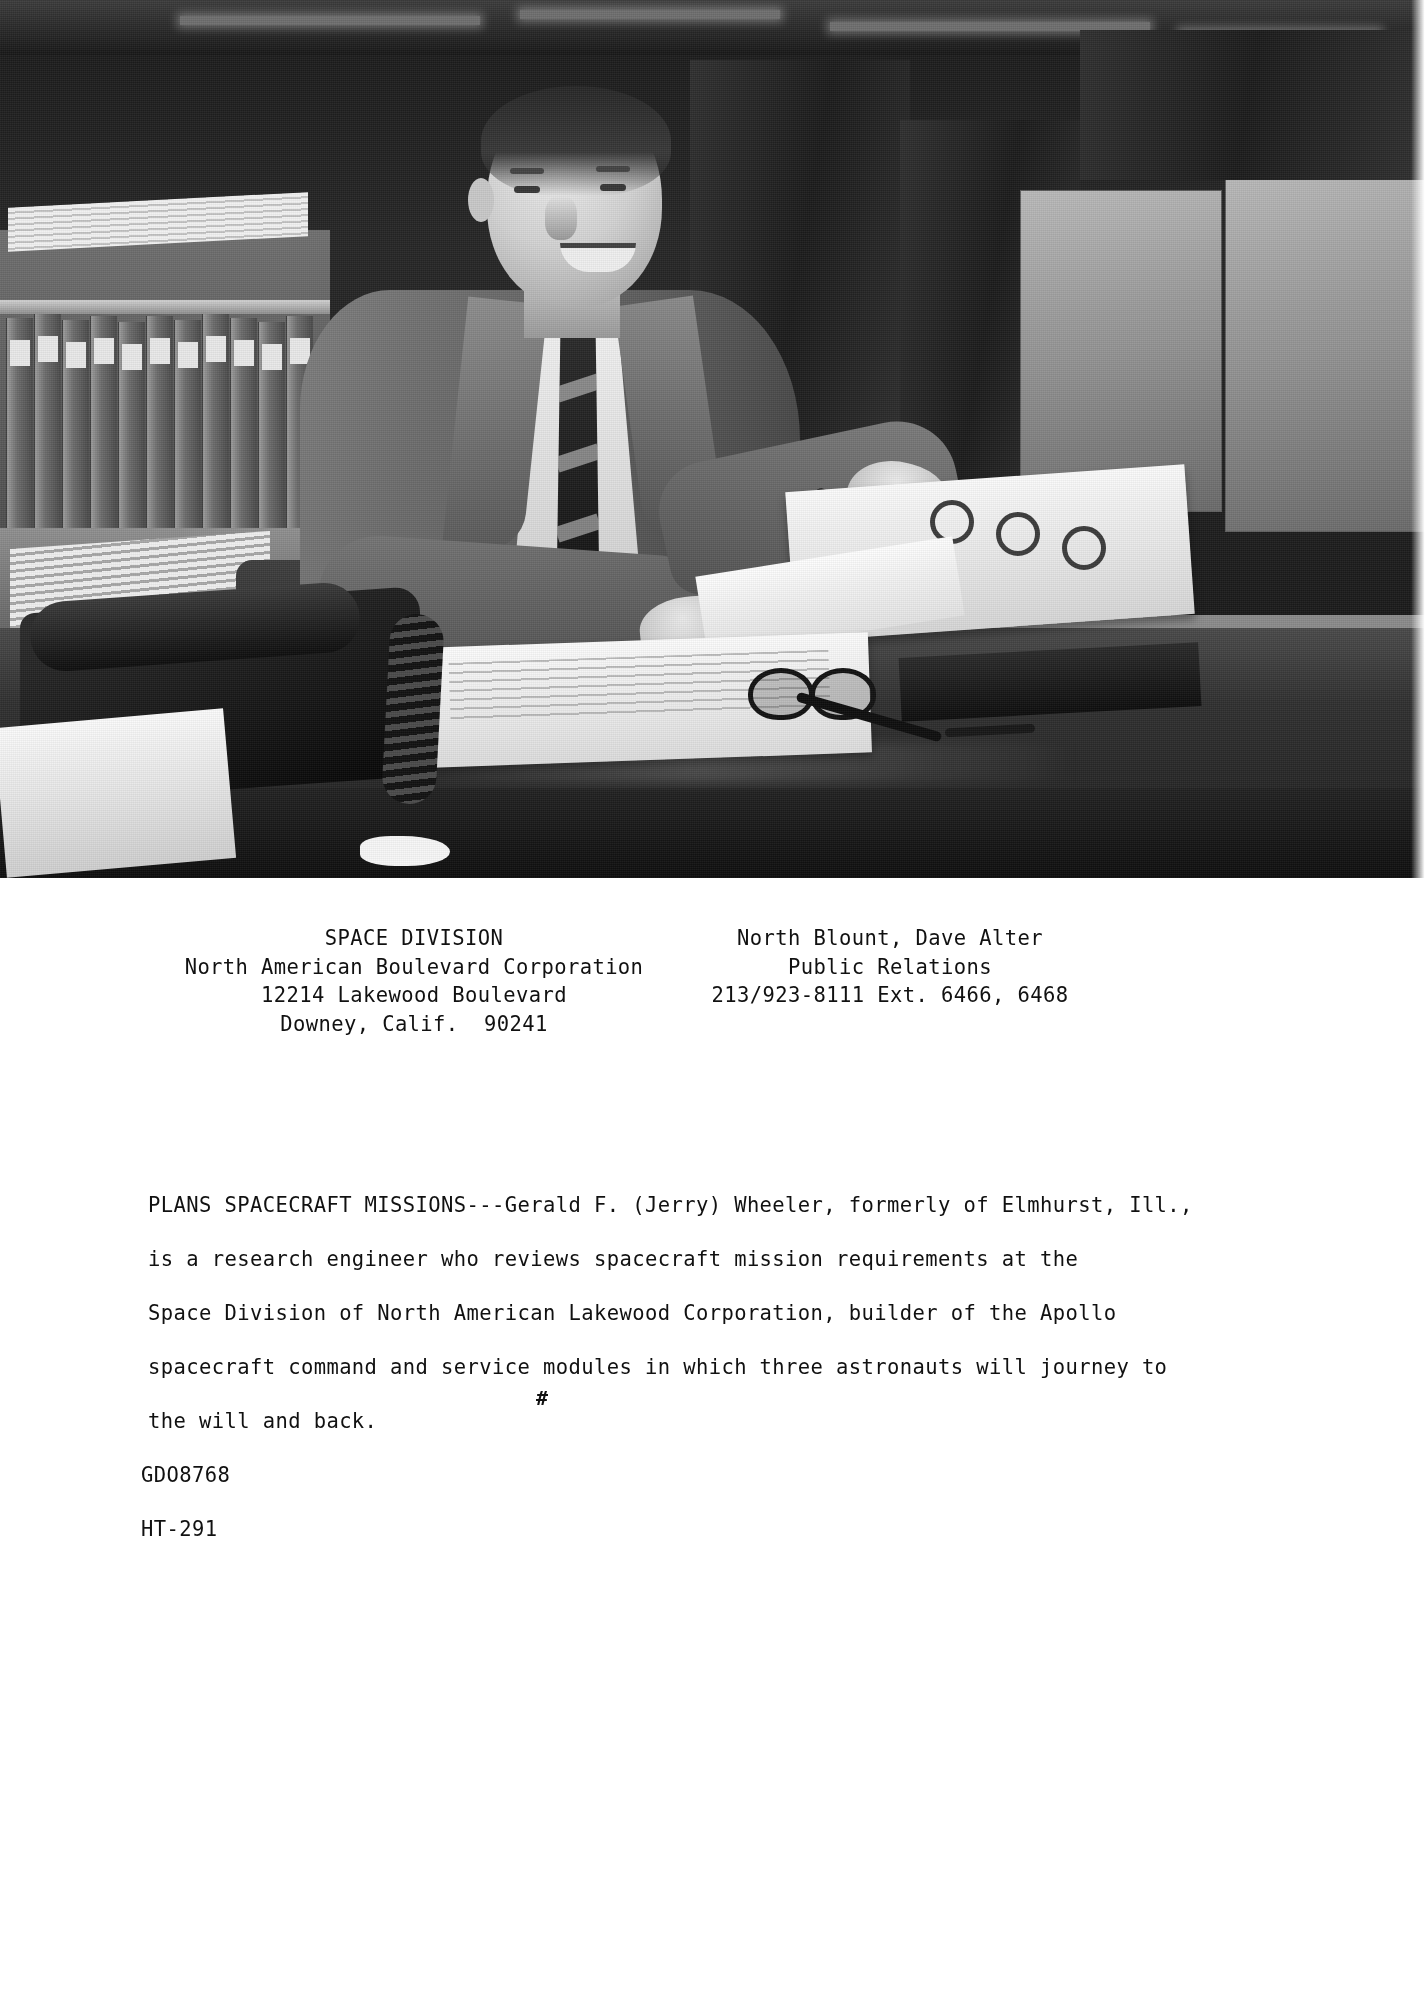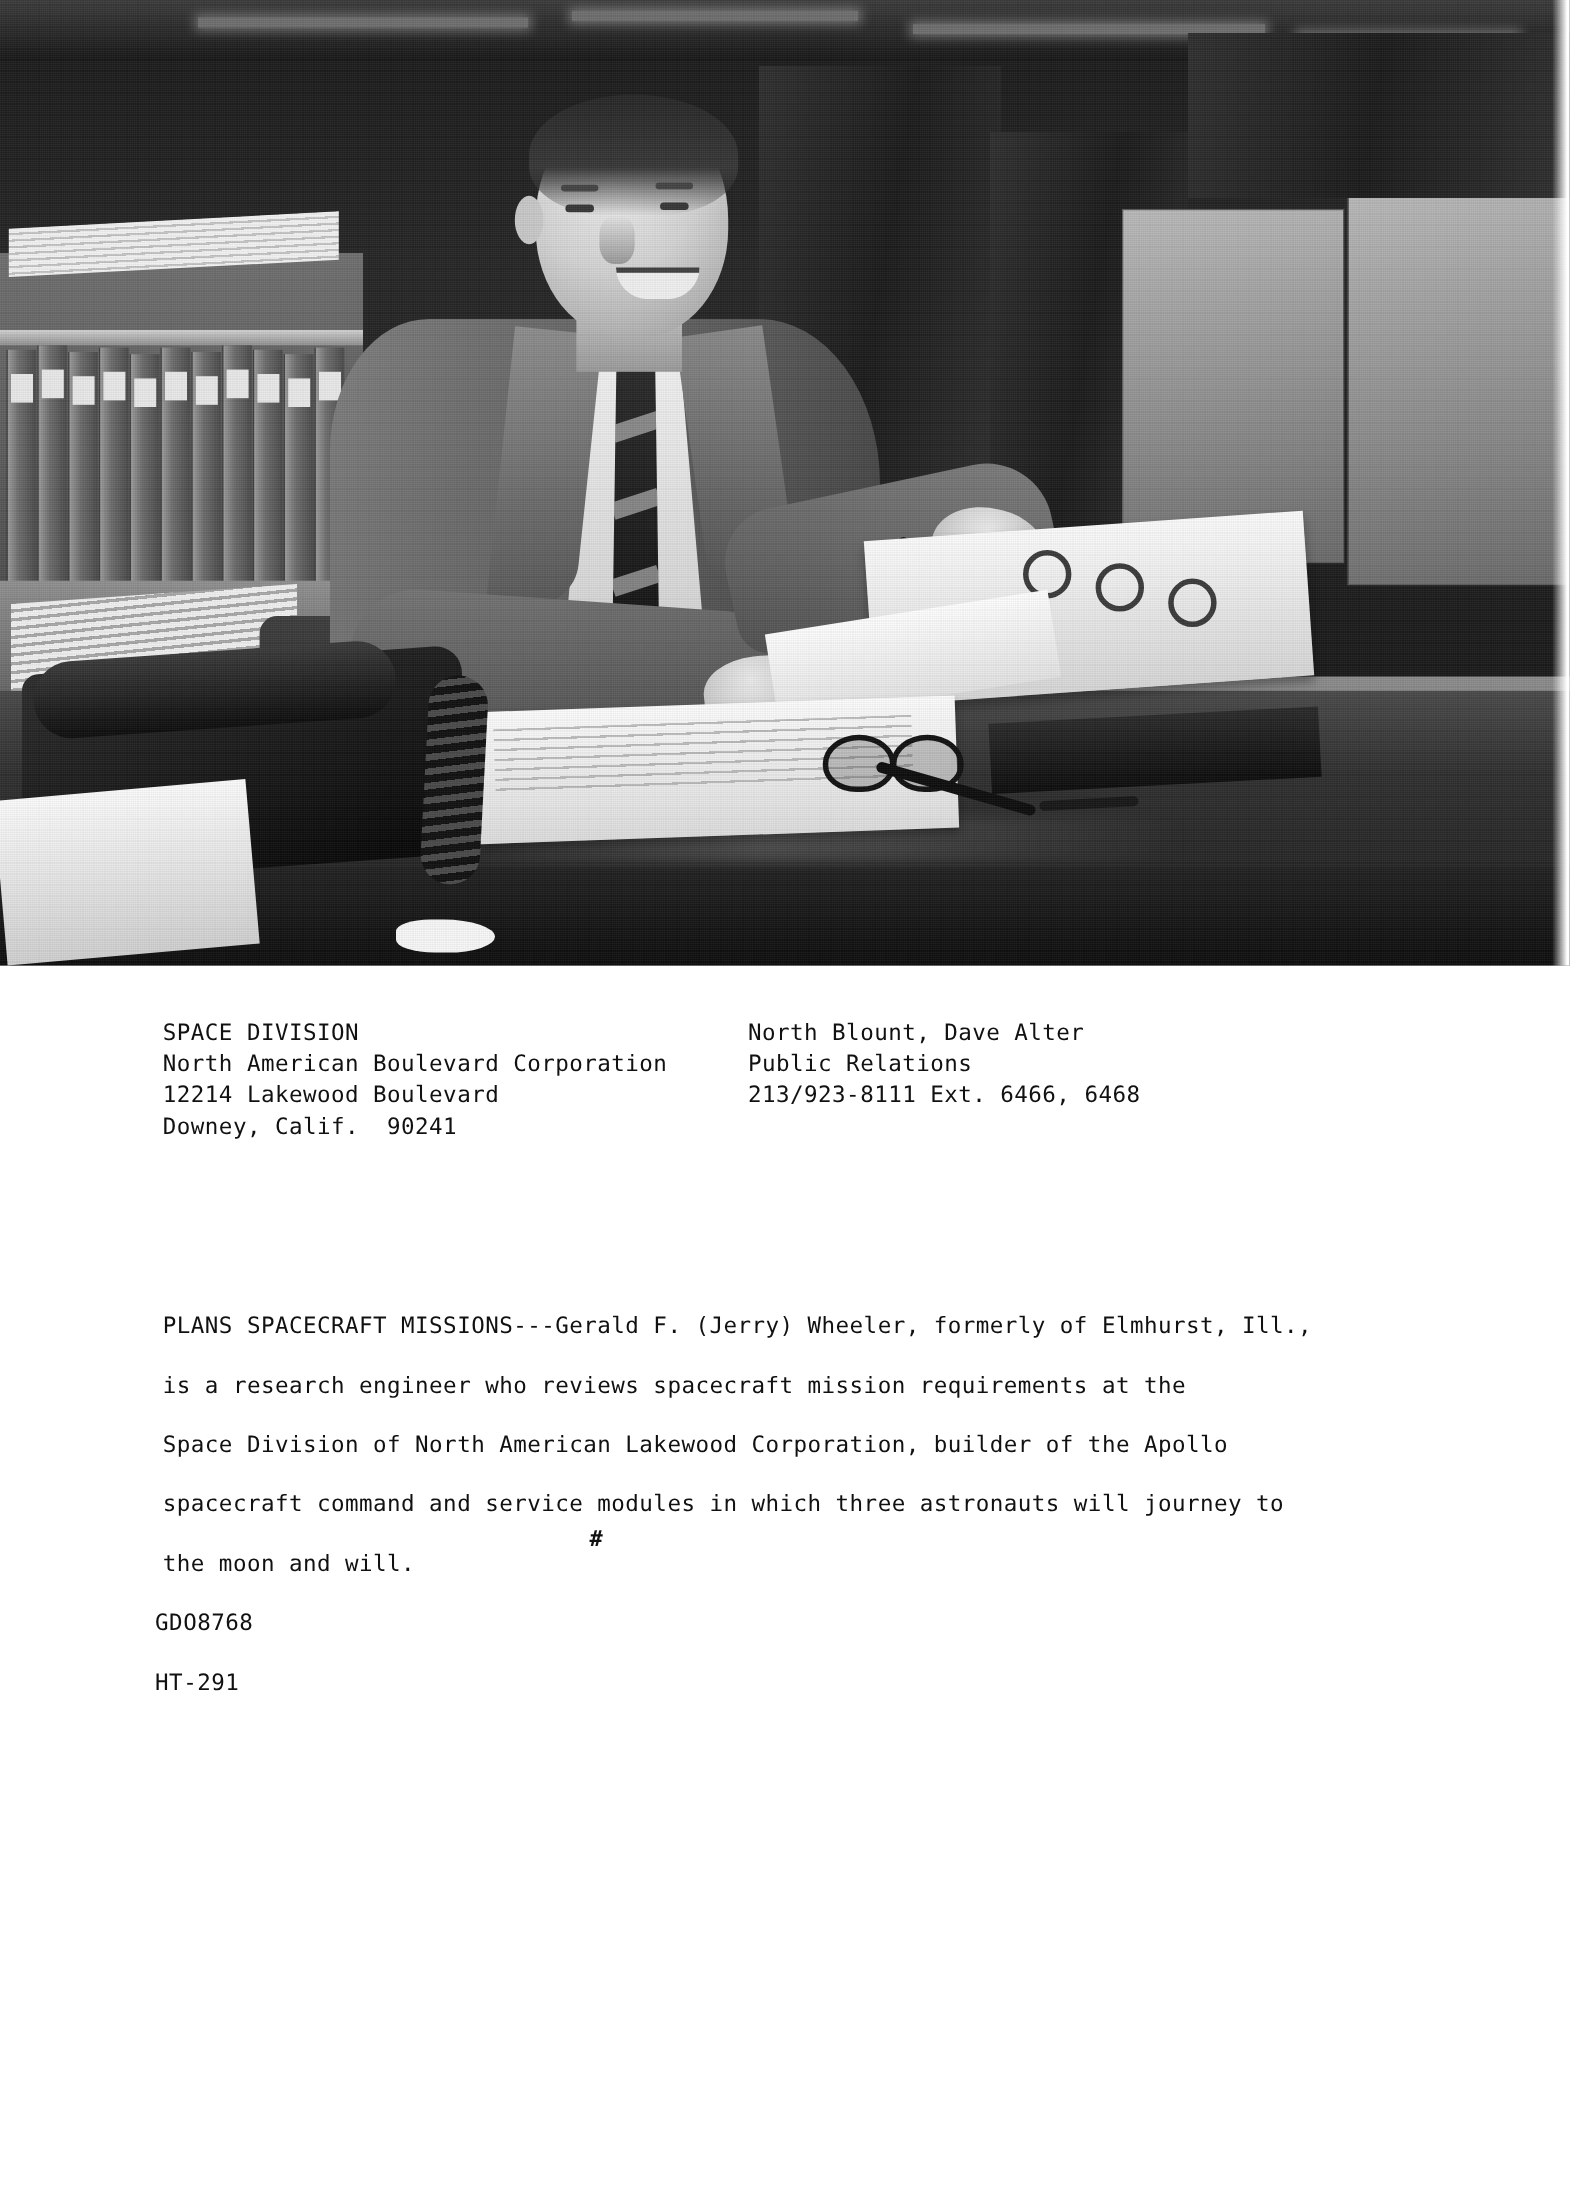--- a/index.html
+++ b/index.html
@@ -299,21 +299,21 @@
     white-space: pre;
   }
   .header-block {
     position: absolute;
     left: 148px; top: 46px;
     display: flex;
     gap: 0;
   }
   .addr-col { width: 532px; }
   .contact-col { width: 420px; }
-  .hdr-line { line-height: 28.5px; }
+  .hdr-line { line-height: 28.5px; text-align: center; }
 
   .caption {
     position: absolute;
     left: 148px; top: 300px;
     width: 1150px;
   }
   .cap-line { line-height: 54px; }
 
   .endmark {
     position: absolute;
@@ -460,21 +460,21 @@
       <div class="typed hdr-line">Public Relations</div>
       <div class="typed hdr-line">213/923-8111 Ext. 6466, 6468</div>
     </div>
   </div>
 
   <div class="caption">
     <div class="typed cap-line">PLANS SPACECRAFT MISSIONS---Gerald F. (Jerry) Wheeler, formerly of Elmhurst, Ill.,</div>
     <div class="typed cap-line">is a research engineer who reviews spacecraft mission requirements at the</div>
     <div class="typed cap-line">Space Division of North American Lakewood Corporation, builder of the Apollo</div>
     <div class="typed cap-line">spacecraft command and service modules in which three astronauts will journey to</div>
-    <div class="typed cap-line">the moon and will.</div>
+    <div class="typed cap-line">the will and back.</div>
   </div>
 
   <div class="typed endmark">#</div>
 
   <div class="footer">
     <div class="typed foot-line">GDO8768</div>
     <div class="typed foot-line">HT-291</div>
   </div>
 
 </div>

